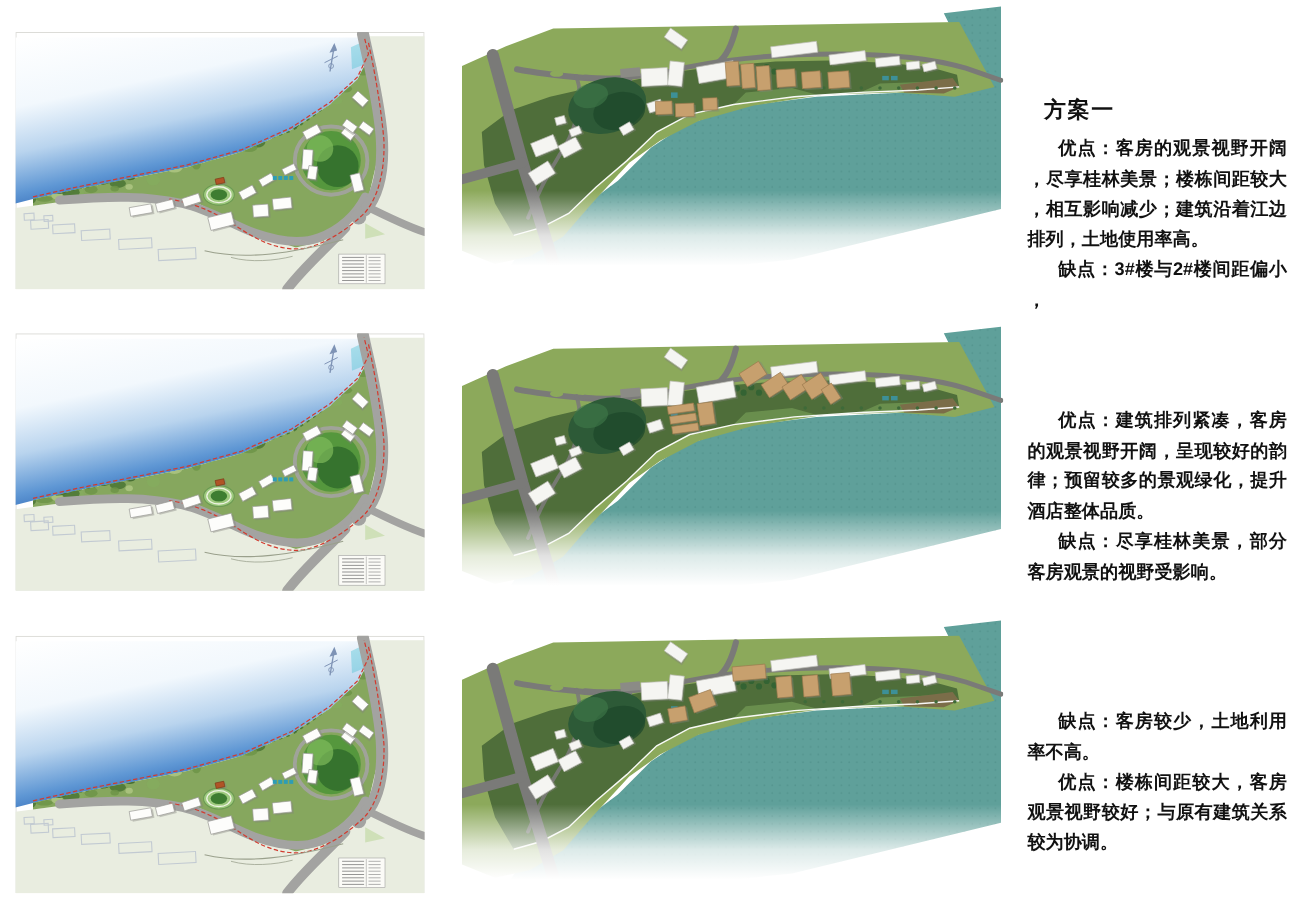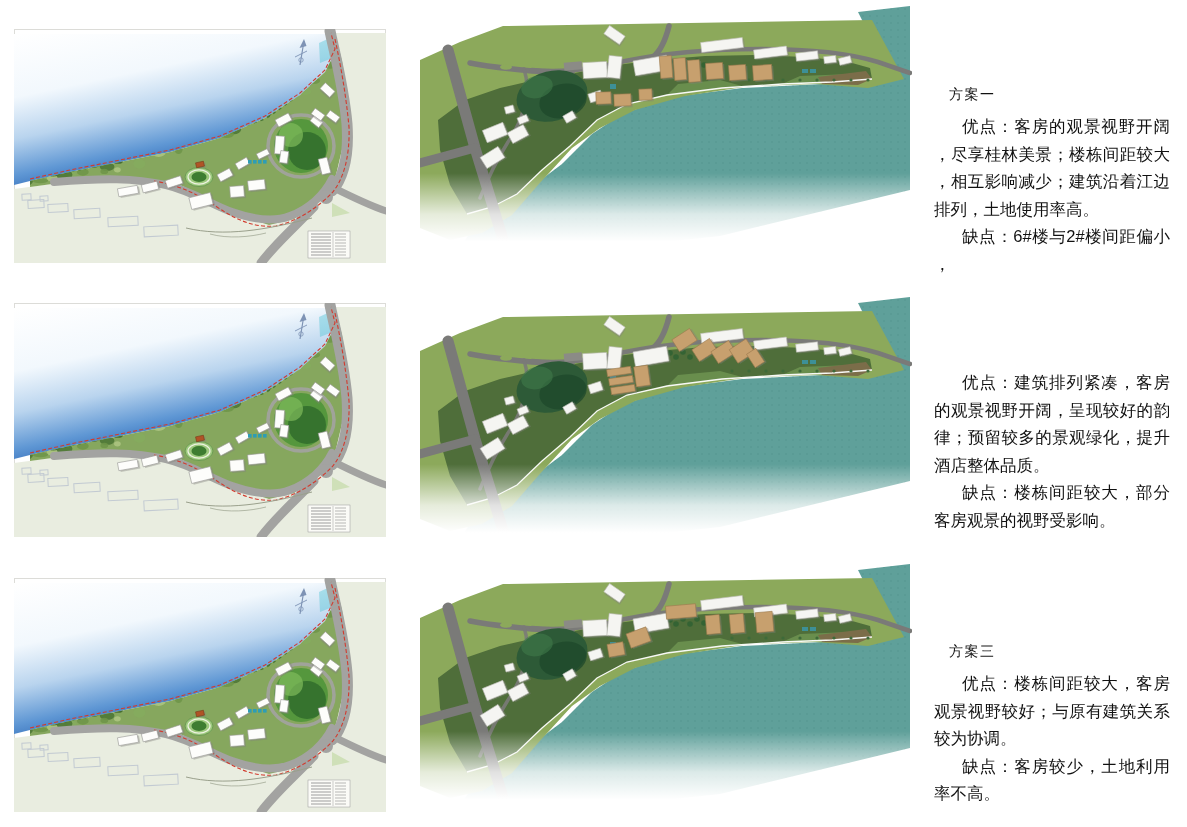--- a/index.html
+++ b/index.html
@@ -4,22 +4,22 @@
 <style>
   html,body{margin:0;padding:0}
   body{width:1187px;height:827px;position:relative;background:#fff;overflow:hidden;
        font-family:"Liberation Sans",sans-serif;color:#111}
   .plan{position:absolute;left:14px;width:372px;height:234px}
   #plan1{top:29px}#plan2{top:303px}#plan3{top:578px}
   .r3d{position:absolute;left:420px;width:492px;height:272px}
   #r3d1{top:0}#r3d2{top:291px}#r3d3{top:558px}
   .txt{position:absolute;left:934px;width:236px}
   #txt1{top:86px}#txt2{top:369px}#txt3{top:643px}
-  .txt h2{font-size:14px;font-weight:400;margin:0 0 9px 15px;letter-spacing:1.5px}
-  .txt p{font-size:16.5px;line-height:27.6px;font-weight:400;text-align:justify;
+  .txt h2{font-size:20px;font-weight:700;margin:0 0 9px 15px;letter-spacing:1.5px}
+  .txt p{font-size:16.5px;line-height:27.6px;font-weight:700;text-align:justify;
          text-indent:1.7em;margin:0;line-break:anywhere}
   svg{display:block}
 </style>
 </head>
 <body>
 
 <div>
   <svg id="plan1" class="plan" viewBox="0 0 372 234">
       <rect x="0.5" y="0.5" width="371" height="233" fill="#fff" stroke="#dcdcd8" stroke-width="1"></rect>
       <defs>
@@ -283,21 +283,21 @@
       <rect x="176" y="92" width="15" height="12" fill="#c7a06e" stroke="#9b7a4e" stroke-width="0.6" transform="rotate(-2 183.5 98)"></rect>
       <rect x="195.6" y="95.6" width="17" height="12" fill="#82827c" opacity="0.4" transform="rotate(-2 202.5 100)"></rect>
       <rect x="194" y="94" width="17" height="12" fill="#c7a06e" stroke="#9b7a4e" stroke-width="0.6" transform="rotate(-2 202.5 100)"></rect>
       <rect x="220.6" y="90.6" width="13" height="11" fill="#82827c" opacity="0.4" transform="rotate(-2 225.5 94.5)"></rect>
       <rect x="219" y="89" width="13" height="11" fill="#c7a06e" stroke="#9b7a4e" stroke-width="0.6" transform="rotate(-2 225.5 94.5)"></rect>
       <rect x="0" y="120" width="492" height="152" fill="url(#fade1)"></rect>
     </svg>
   <div id="txt1" class="txt">
     <h2>方案一</h2>
     <p>优点：客房的观景视野开阔，尽享桂林美景；楼栋间距较大，相互影响减少；建筑沿着江边排列，土地使用率高。</p>
-    <p>缺点：6#楼与2#楼间距偏小，</p>
+    <p>缺点：3#楼与2#楼间距偏小，</p>
   </div>
 </div>
 
 <div>
   <svg id="plan2" class="plan" viewBox="0 0 372 234">
       <rect x="0.5" y="0.5" width="371" height="233" fill="#fff" stroke="#dcdcd8" stroke-width="1"></rect>
       <defs>
         <linearGradient id="wg2" x1="0" y1="0" x2="0.45" y2="1">
           <stop offset="0" stop-color="#ffffff"></stop>
           <stop offset=".35" stop-color="#f2f8fd"></stop>
@@ -557,21 +557,21 @@
       <rect x="190.6" y="87.6" width="24" height="7" fill="#82827c" opacity="0.4" transform="rotate(-8 201 89.5)"></rect>
       <rect x="189" y="86" width="24" height="7" fill="#c7a06e" stroke="#9b7a4e" stroke-width="0.6" transform="rotate(-8 201 89.5)"></rect>
       <rect x="192.6" y="96.6" width="24" height="7" fill="#82827c" opacity="0.4" transform="rotate(-8 203 98.5)"></rect>
       <rect x="191" y="95" width="24" height="7" fill="#c7a06e" stroke="#9b7a4e" stroke-width="0.6" transform="rotate(-8 203 98.5)"></rect>
       <rect x="216.6" y="76.6" width="14" height="20" fill="#82827c" opacity="0.4" transform="rotate(-8 222 85)"></rect>
       <rect x="215" y="75" width="14" height="20" fill="#c7a06e" stroke="#9b7a4e" stroke-width="0.6" transform="rotate(-8 222 85)"></rect>
       <rect x="0" y="120" width="492" height="152" fill="url(#fade2)"></rect>
     </svg>
   <div id="txt2" class="txt">
     <p>优点：建筑排列紧凑，客房的观景视野开阔，呈现较好的韵律；预留较多的景观绿化，提升酒店整体品质。</p>
-    <p>缺点：楼栋间距较大，部分客房观景的视野受影响。</p>
+    <p>缺点：尽享桂林美景，部分客房观景的视野受影响。</p>
   </div>
 </div>
 
 <div>
   <svg id="plan3" class="plan" viewBox="0 0 372 234">
       <rect x="0.5" y="0.5" width="371" height="233" fill="#fff" stroke="#dcdcd8" stroke-width="1"></rect>
       <defs>
         <linearGradient id="wg3" x1="0" y1="0" x2="0.45" y2="1">
           <stop offset="0" stop-color="#ffffff"></stop>
           <stop offset=".35" stop-color="#f2f8fd"></stop>
@@ -824,17 +824,16 @@
       <rect x="310" y="56" width="14" height="19" fill="#c7a06e" stroke="#9b7a4e" stroke-width="0.6" transform="rotate(-5 317 65.5)"></rect>
       <rect x="337.6" y="55.6" width="17" height="20" fill="#82827c" opacity="0.4" transform="rotate(-5 344.5 64)"></rect>
       <rect x="336" y="54" width="17" height="20" fill="#c7a06e" stroke="#9b7a4e" stroke-width="0.6" transform="rotate(-5 344.5 64)"></rect>
       <rect x="189.6" y="86.6" width="16" height="13" fill="#82827c" opacity="0.4" transform="rotate(-10 196 91.5)"></rect>
       <rect x="188" y="85" width="16" height="13" fill="#c7a06e" stroke="#9b7a4e" stroke-width="0.6" transform="rotate(-10 196 91.5)"></rect>
       <rect x="209.6" y="73.6" width="21" height="15" fill="#82827c" opacity="0.4" transform="rotate(-20 218.5 79.5)"></rect>
       <rect x="208" y="72" width="21" height="15" fill="#c7a06e" stroke="#9b7a4e" stroke-width="0.6" transform="rotate(-20 218.5 79.5)"></rect>
       <rect x="0" y="120" width="492" height="152" fill="url(#fade3)"></rect>
     </svg>
   <div id="txt3" class="txt">
-    <h2>方案三</h2>
+    <p>缺点：客房较少，土地利用率不高。</p>
     <p>优点：楼栋间距较大，客房观景视野较好；与原有建筑关系较为协调。</p>
-    <p>缺点：客房较少，土地利用率不高。</p>
   </div>
 </div>
 
 </body></html>

